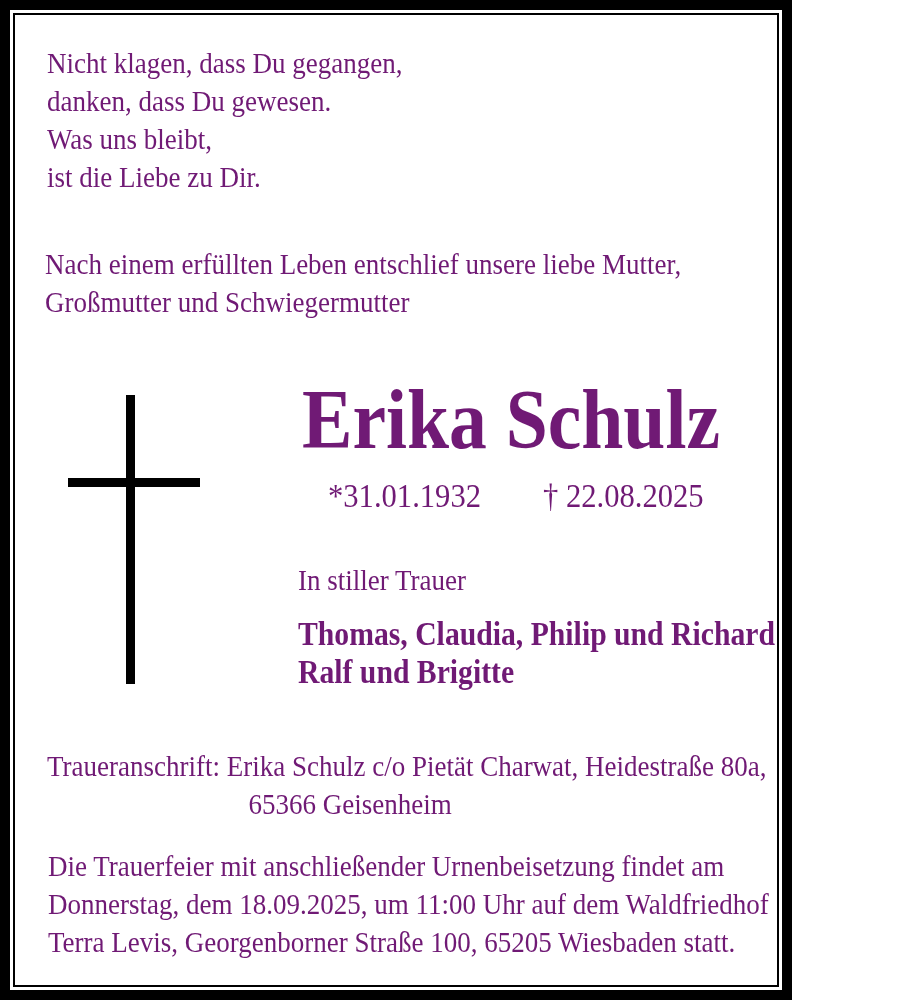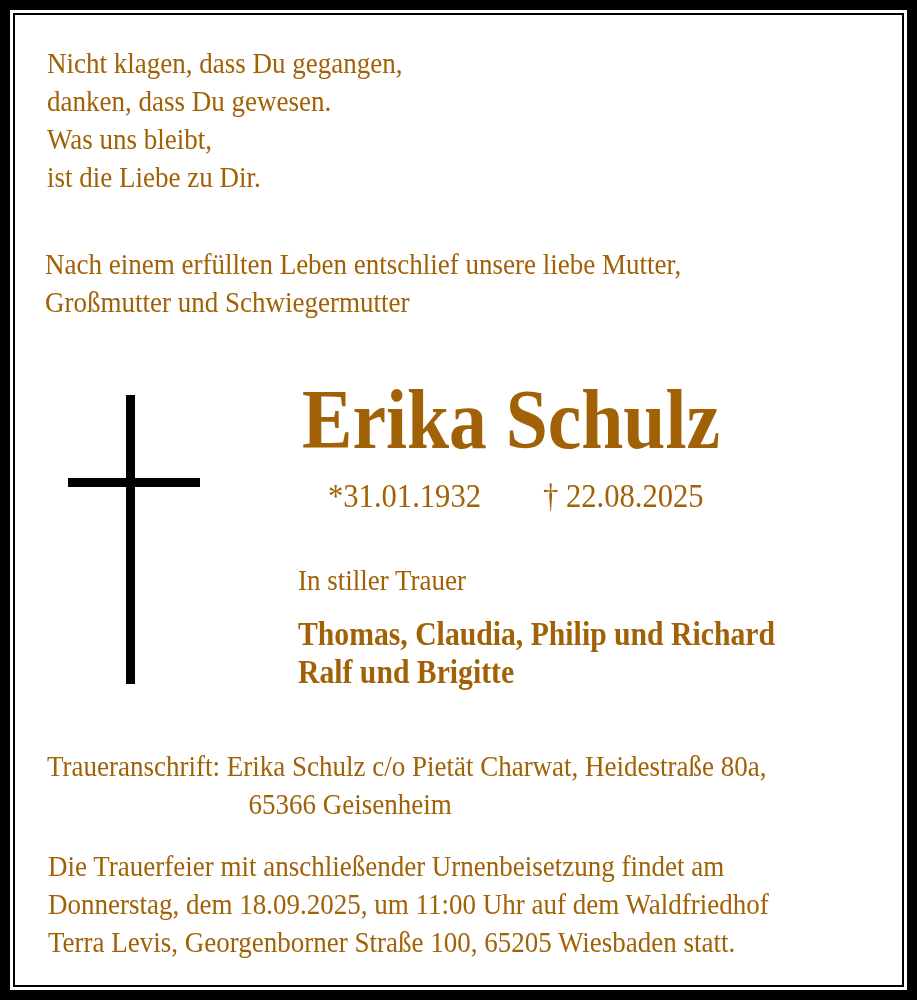--- a/index.html
+++ b/index.html
@@ -2,28 +2,28 @@
 <html><head>
 <meta charset="utf-8">
 <style>
   html, body {
     margin: 0;
     padding: 0;
     background: #ffffff;
   }
   .page {
     position: relative;
-    width: 917px;
+    width: 792px;
     height: 1000px;
     box-sizing: border-box;
     background: #ffffff;
     border: 10px solid #000000;
     overflow: hidden;
     font-family: "Liberation Serif", "DejaVu Serif", serif;
-    color: #a16207;
+    color: #701a75;
     text-decoration: underline;
   }
   .inner-frame {
     position: absolute;
     inset: 3px;
     border: 2px solid #000000;
     pointer-events: none;
   }
   .txt {
     position: absolute;

